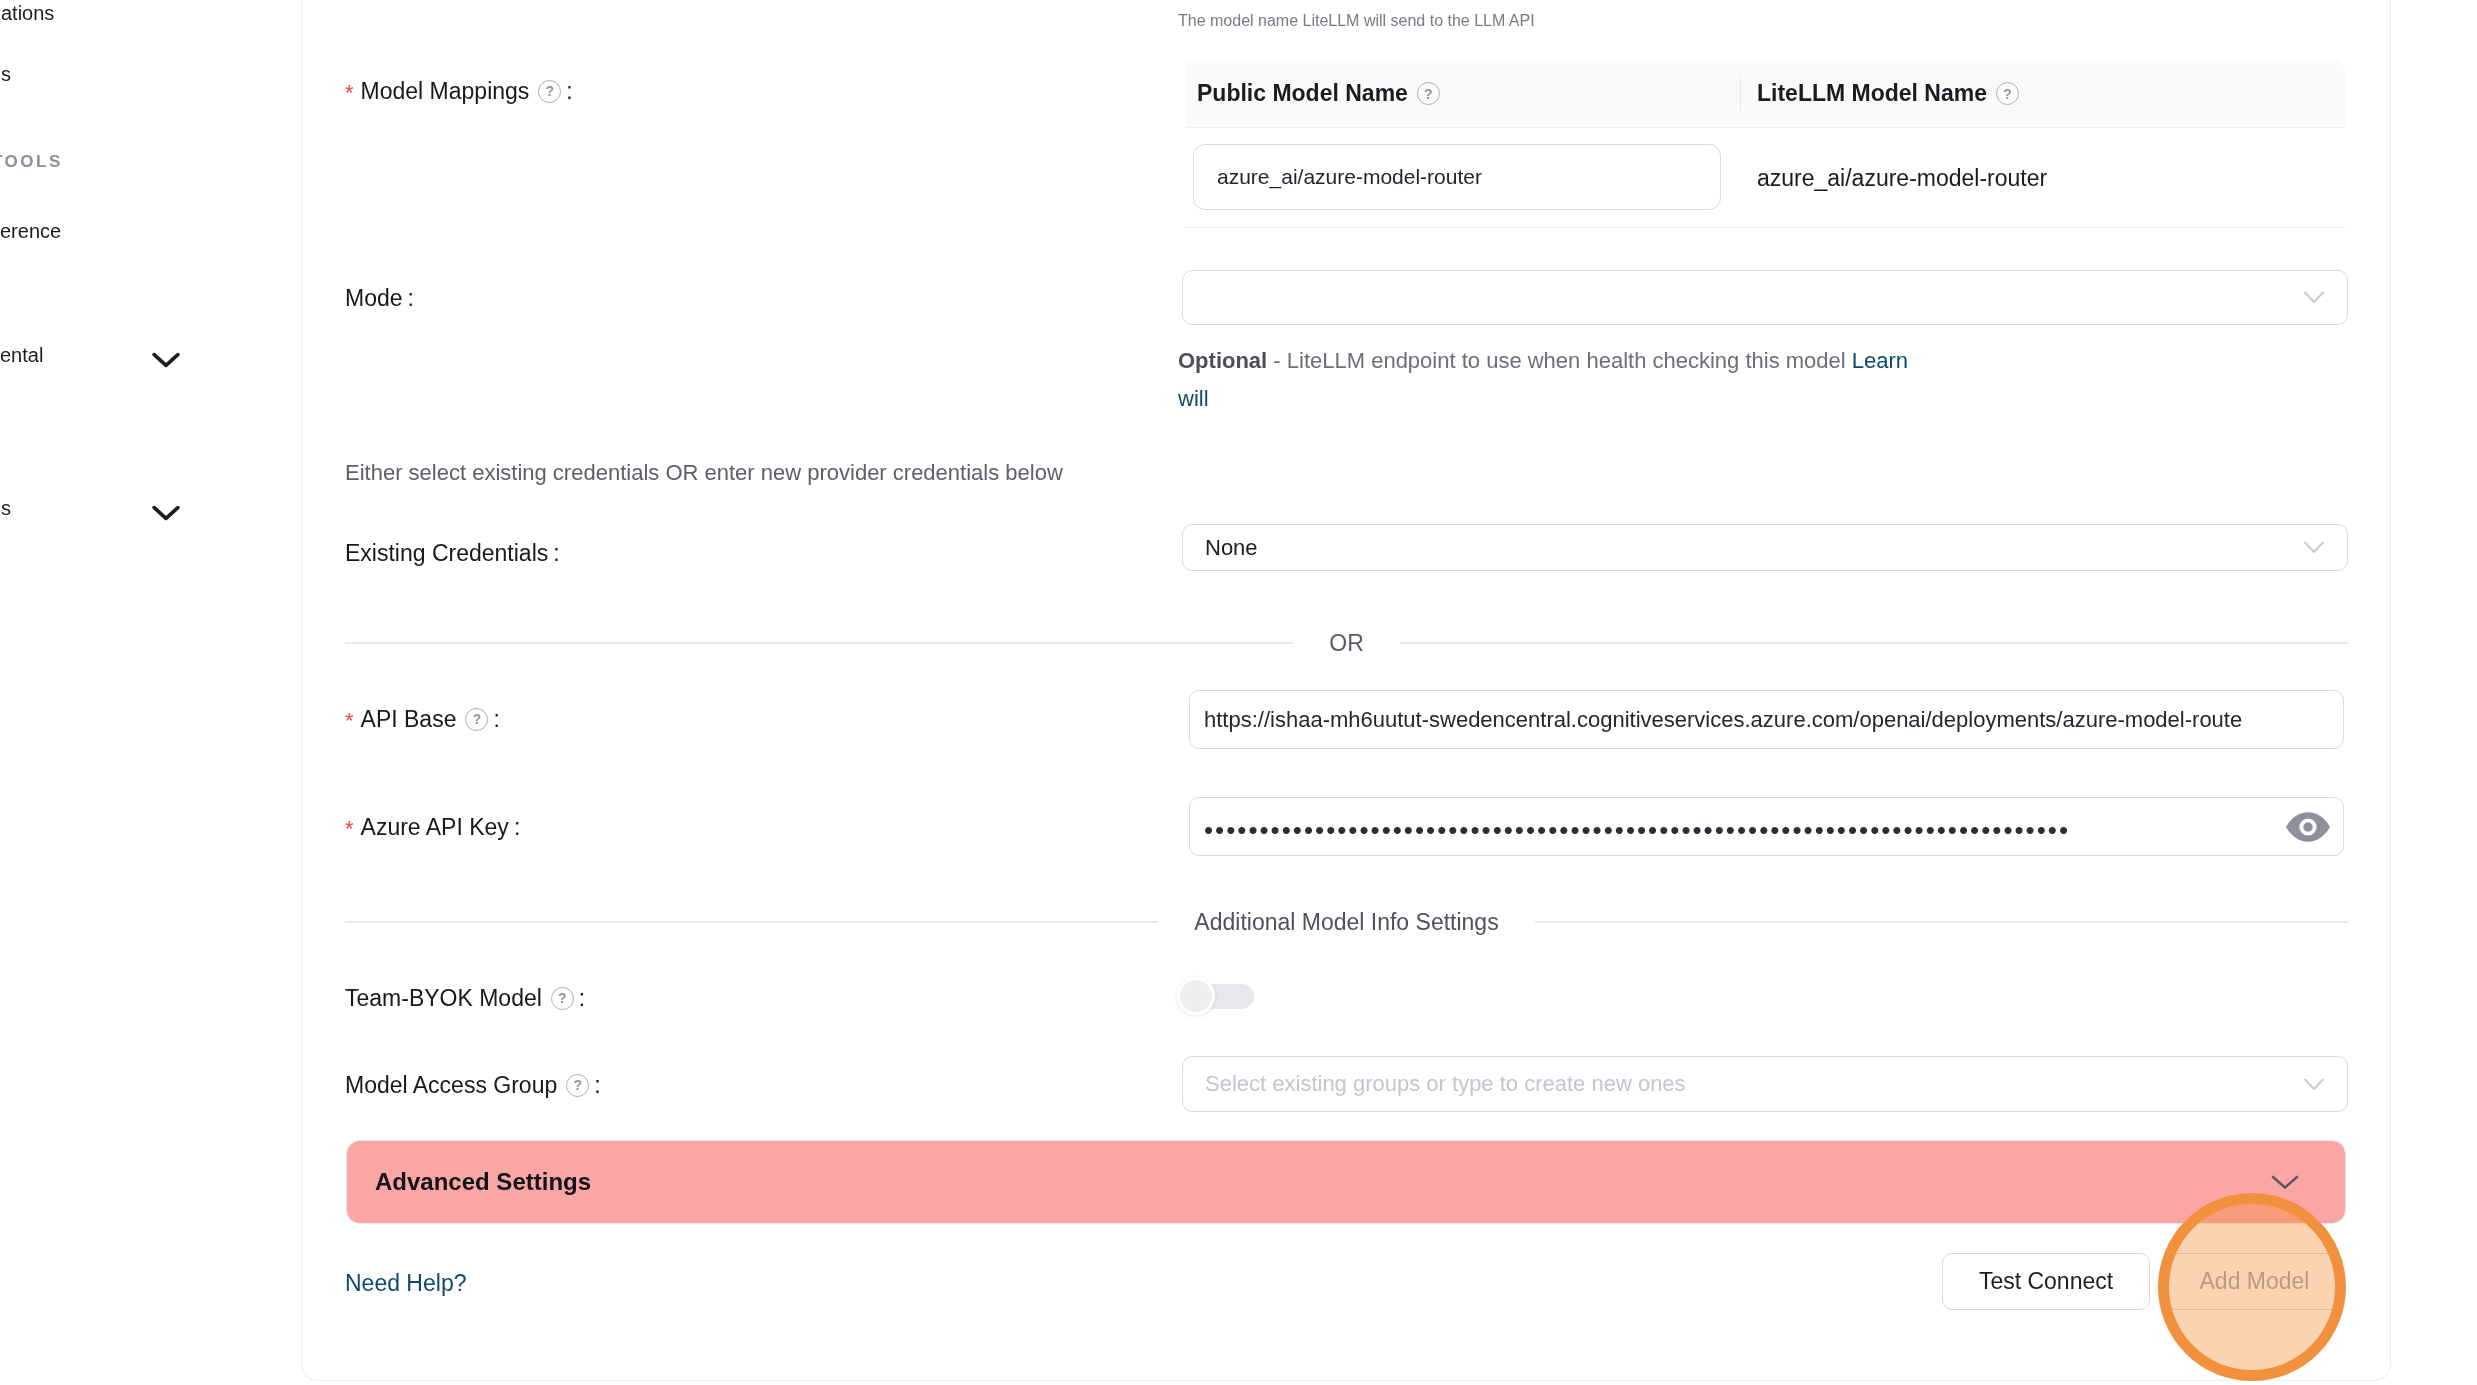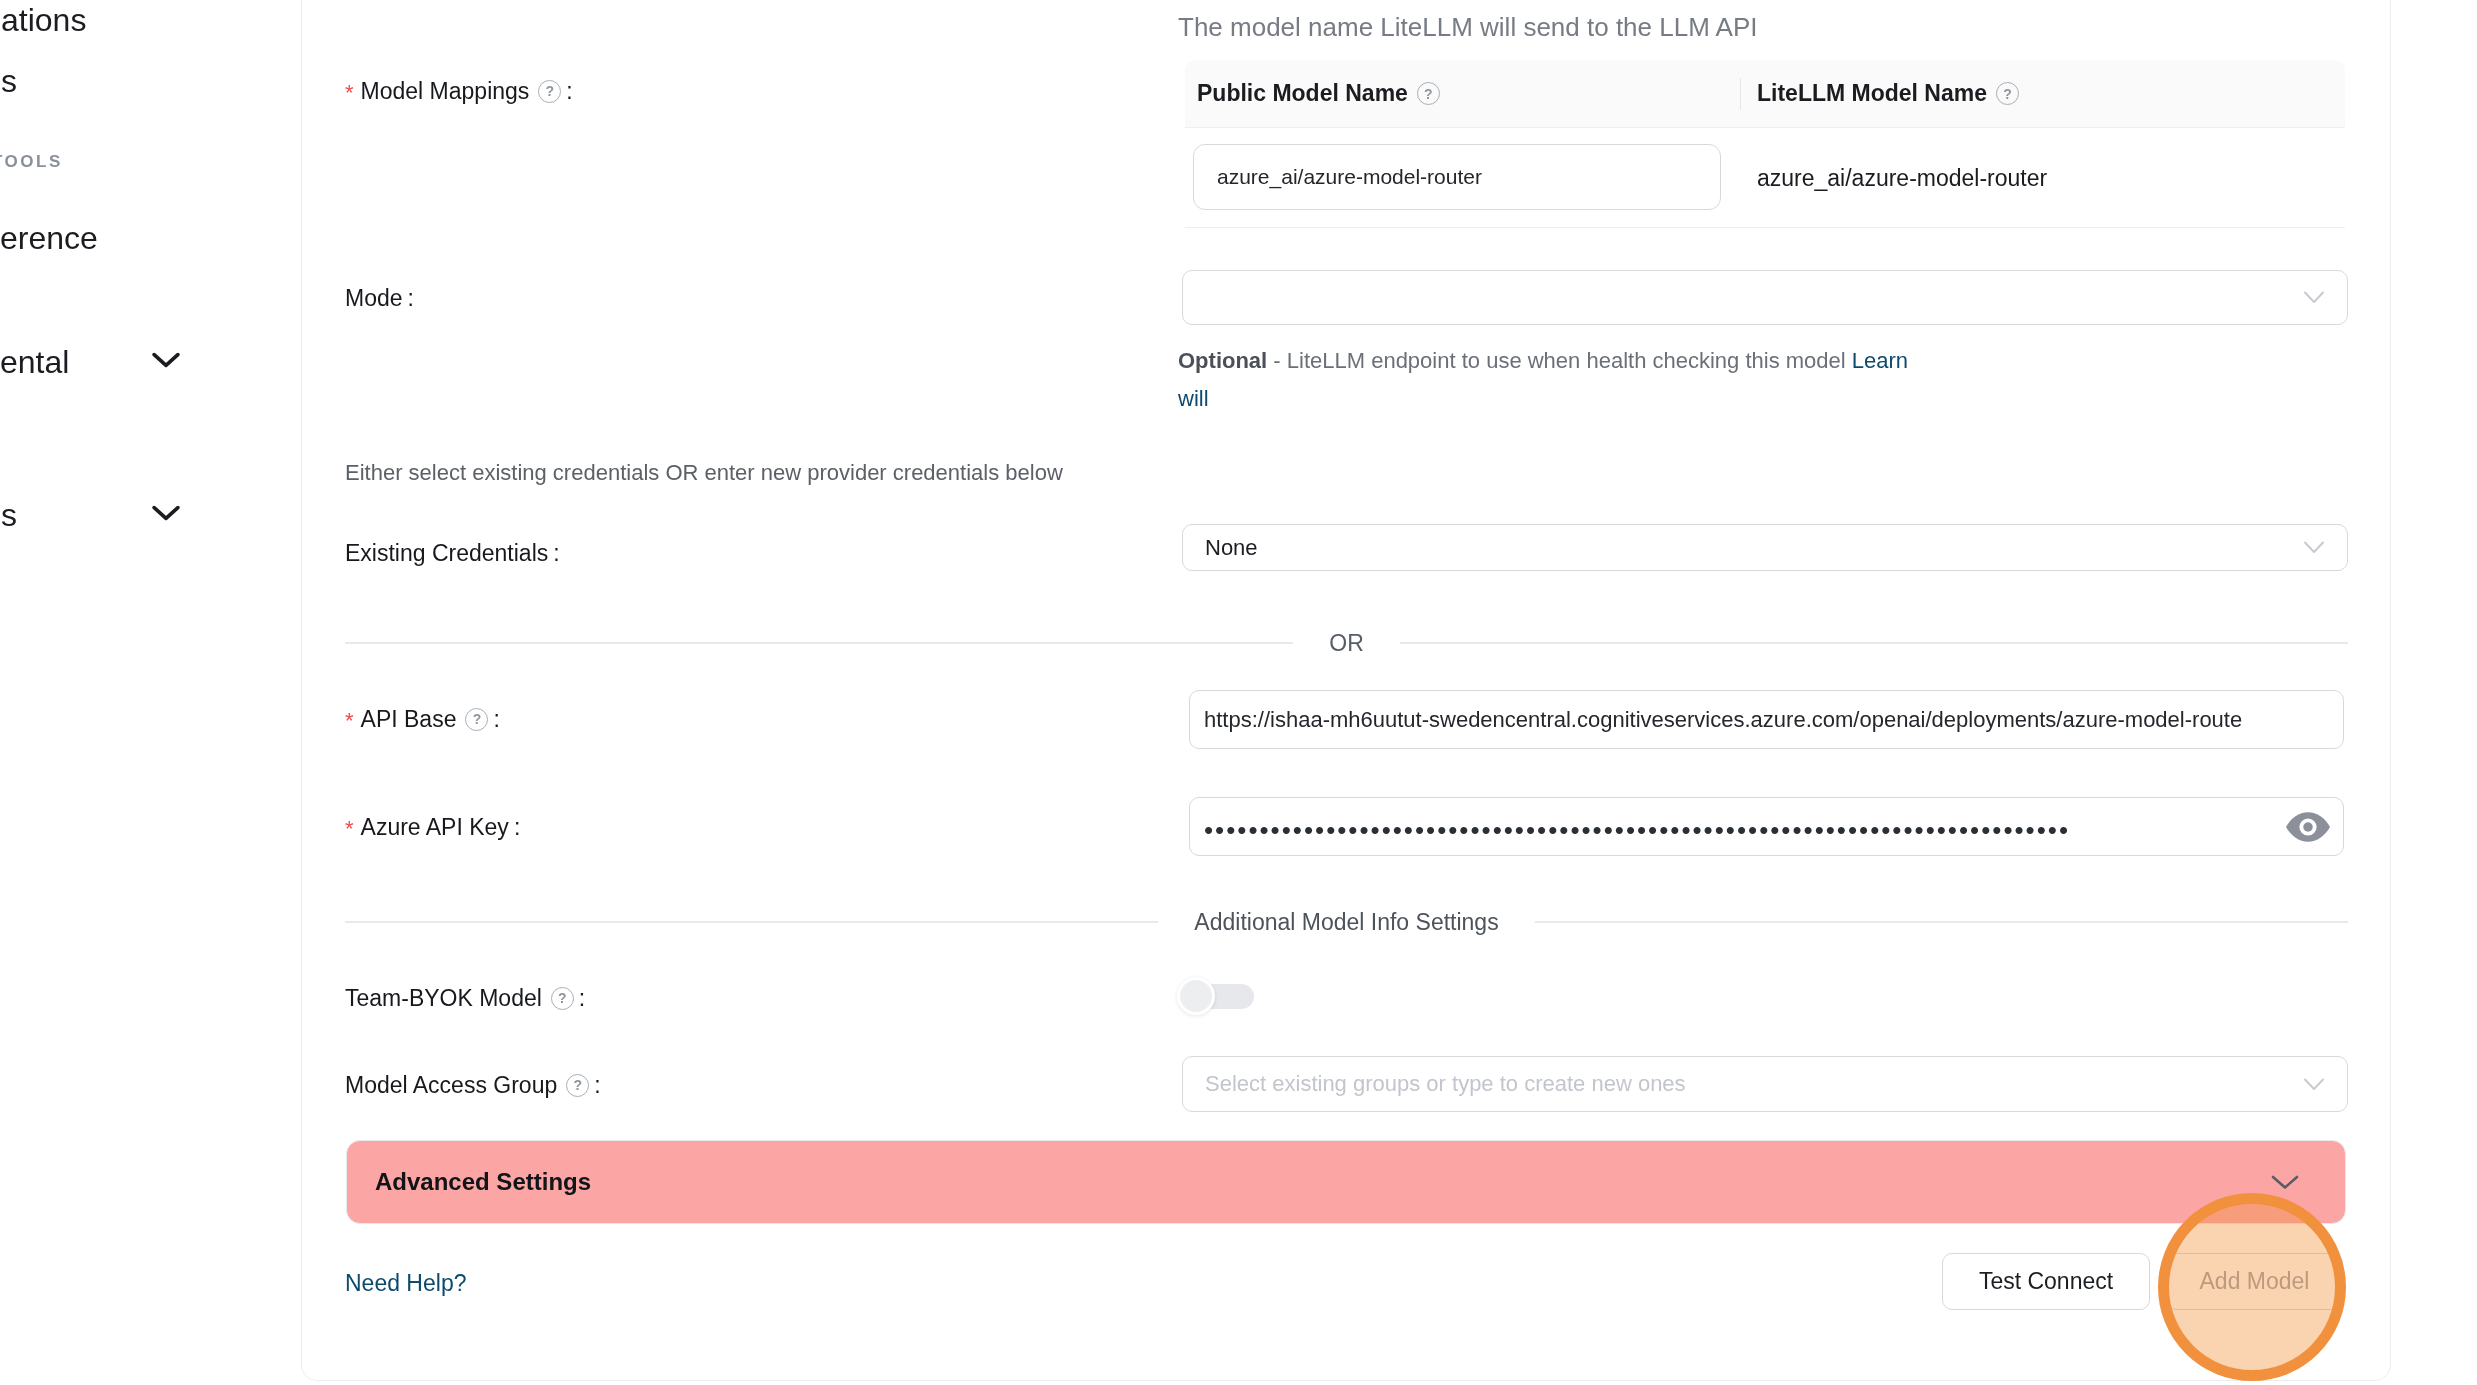--- a/index.html
+++ b/index.html
@@ -1,28 +1,28 @@
 <!DOCTYPE html>
 <html><head>
 <meta charset="utf-8">
 <style>
   * { margin:0; padding:0; box-sizing:border-box; }
   html,body { width:2477px; height:1385px; background:#fff; overflow:hidden;
               font-family:"Liberation Sans", sans-serif; color:#17191d; }
 
   
-  .side-item { position:absolute; font-size:32px; color:#1b1d21; white-space:nowrap; }
+  .side-item { position:absolute; font-size:20px; color:#1b1d21; white-space:nowrap; }
   .side-section { position:absolute; font-size:17px; font-weight:700; letter-spacing:2.5px; color:#8a9099; }
   .side-chev { position:absolute; width:28px; height:17px; }
 
   
   .card { position:absolute; left:301px; top:-30px; width:2090px; height:1411px;
           background:#fff; border:1px solid #ededed; border-radius:16px; }
 
-  .hint { position:absolute; font-size:26px; color:#767b84; white-space:nowrap; }
+  .hint { position:absolute; font-size:16px; color:#767b84; white-space:nowrap; }
 
   .lbl { position:absolute; display:flex; align-items:center; height:34px;
          font-size:23px; color:#17191d; white-space:nowrap; }
   .req { color:#f04a4a; margin-right:7px; font-size:22px; padding-top:4px; }
   .q   { width:23px; height:23px; border:1.6px solid #a9aeb6; border-radius:50%;
          display:inline-flex; align-items:center; justify-content:center;
          font-size:14px; font-weight:700; color:#8f959d; margin-left:9px; flex:none; }
   .colon { margin-left:5px; }
 
   

